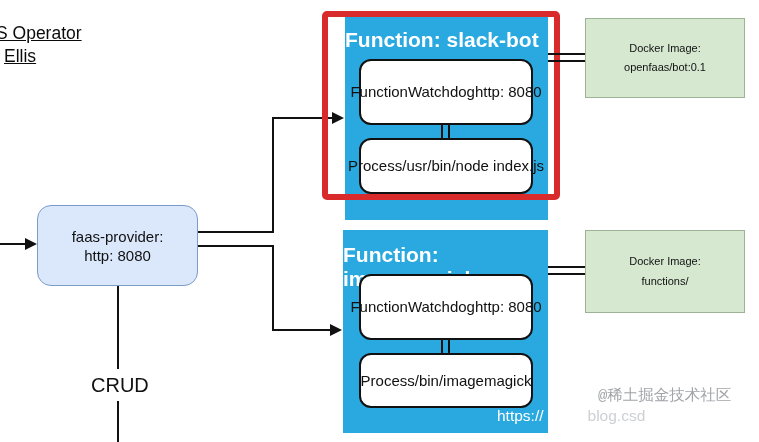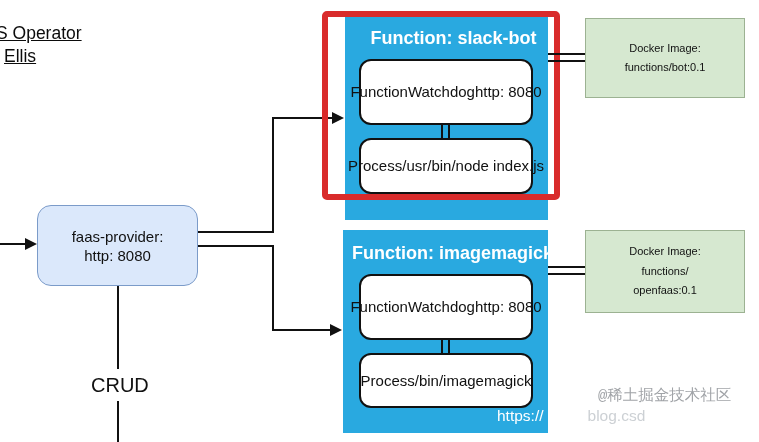--- a/index.html
+++ b/index.html
@@ -20,22 +20,22 @@
   .provider-box {
     position:absolute; left:37px; top:205px; width:161px; height:81px;
     background:#dbe8fb; border:1.6px solid #7b9bc9; border-radius:14px;
     display:flex; flex-direction:column; align-items:center; justify-content:center;
     font-size:15px; line-height:19px; color:#111; text-align:left;
   }
 
   
   .fn-box { position:absolute; width:203px; height:205px; background:#29a9e0; }
   .fn-title {
-    position:absolute; top:13px; left:0; width:100%; text-align:center;
-    color:#ffffff; font-weight:bold; font-size:18px;margin-left:7px;
+    position:absolute; top:13px; left:0; width:100%; 
+    color:#ffffff; font-weight:bold; font-size:21px;
   }
   .inner-white {
     position:absolute; left:14px; width:174px; background:#ffffff;
     border:2px solid #111; border-radius:12px;
     display:flex; flex-direction:row; align-items:center; justify-content:center;
     font-size:15px; line-height:20px; color:#111; text-align:center; white-space:nowrap;
   }
   
   .dbl-v {
     position:absolute; width:9px; height:14px;
@@ -127,21 +127,21 @@
       <div>/usr/bin/node index.js</div>
     </div>
   </div>
 
   <div class="highlight-rect"></div>
 
   <div class="dbl-h" style="left:548px; top:53px; width:37px;"></div>
 
   <div class="docker-box" style="top:18px; height:80px;">
     <div>Docker Image:</div>
-    <div>functions/bot:0.1</div>
+    <div>openfaas/bot:0.1</div>
   </div>
 
   <div class="fn-box" style="left:343px; top:230px; width:205px; height:203px;padding-left:36px;">
     <div class="fn-title">Function: imagemagick</div>
     <div class="inner-white" style="left:16px; top:44px; height:66px;">
       <div>Function</div>
       <div>Watchdog</div>
       <div>http: 8080</div>
     </div>
     <div class="dbl-v" style="left:98px; top:110px;"></div>
@@ -149,21 +149,20 @@
       <div>Process</div>
       <div>/bin/imagemagick</div>
     </div>
   </div>
 
   <div class="dbl-h" style="left:548px; top:266px; width:37px;"></div>
 
   <div class="docker-box" style="top:230px; height:83px;">
     <div>Docker Image:</div>
     <div>functions/</div>
-    <div>openfaas:0.1</div>
   </div>
 
   <div class="wm-url">
     <span class="on-blue">https://</span><span class="on-white">blog.csd</span>
   </div>
   <div class="wm-cn">@稀土掘金技术社区</div>
 
 </div>
 
 </body></html>

